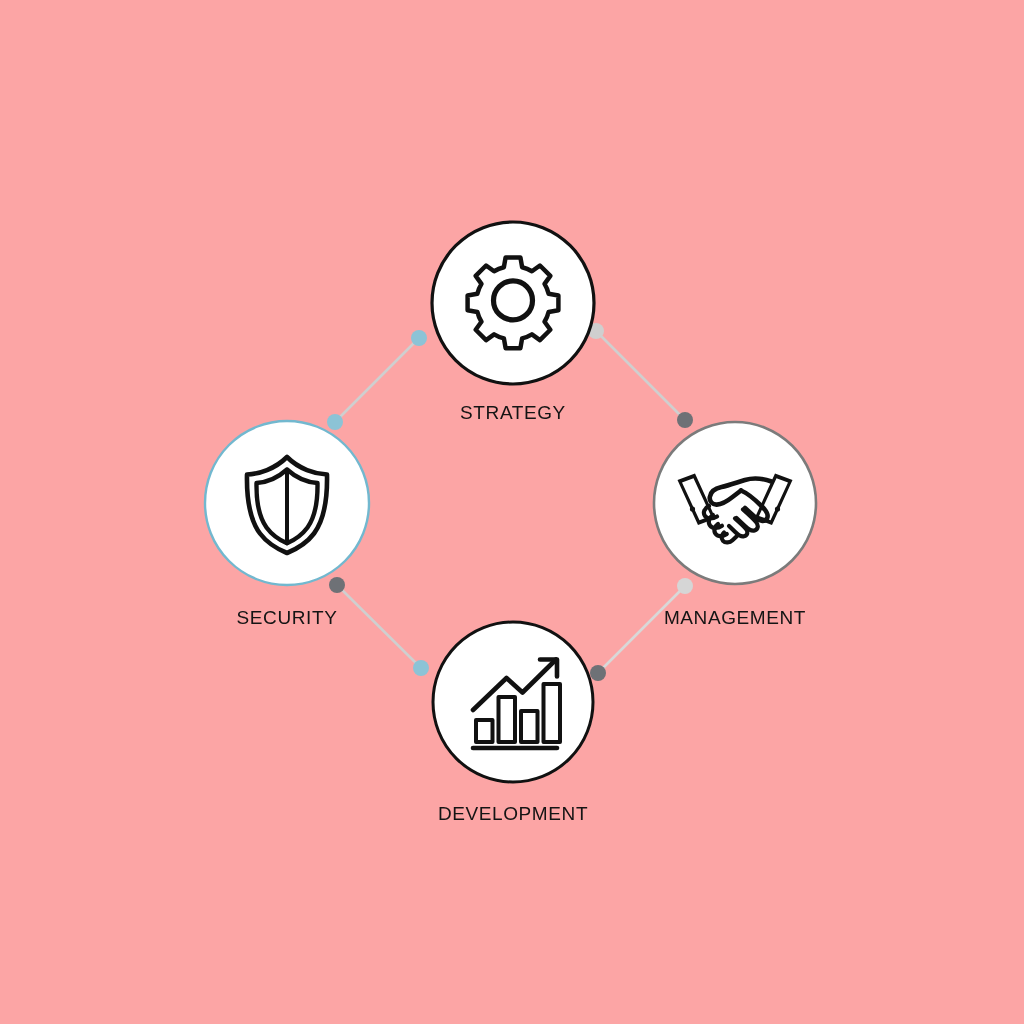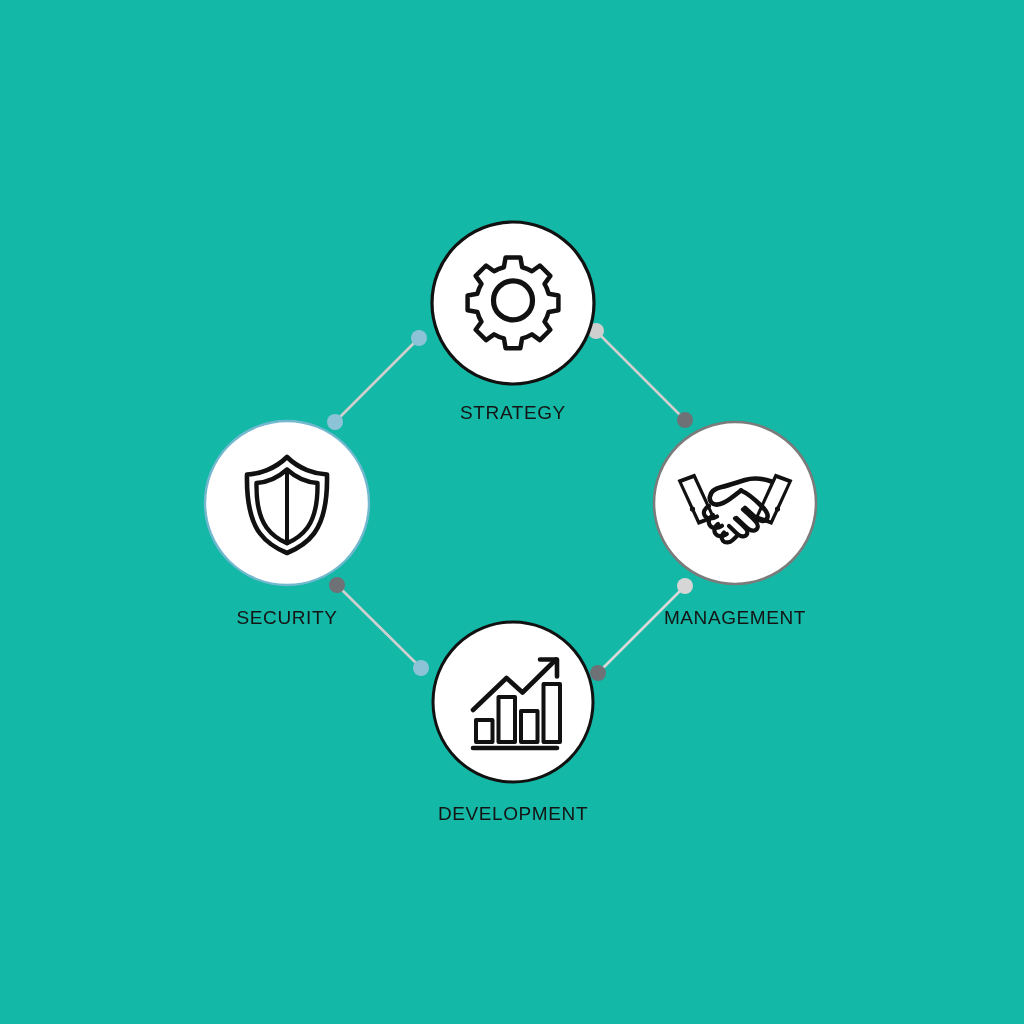--- a/index.html
+++ b/index.html
@@ -11,21 +11,21 @@
   body {
     width: 1024px;
     height: 1024px;
     font-family: "Liberation Sans", sans-serif;
     overflow: hidden;
   }
   #stage {
     position: relative;
     width: 1024px;
     height: 1024px;
-    background: #14b8a6;
+    background: #fca5a5;
   }
   #diagram-svg {
     position: absolute;
     left: 0;
     top: 0;
     width: 1024px;
     height: 1024px;
     display: block;
   }
   .node-label {

